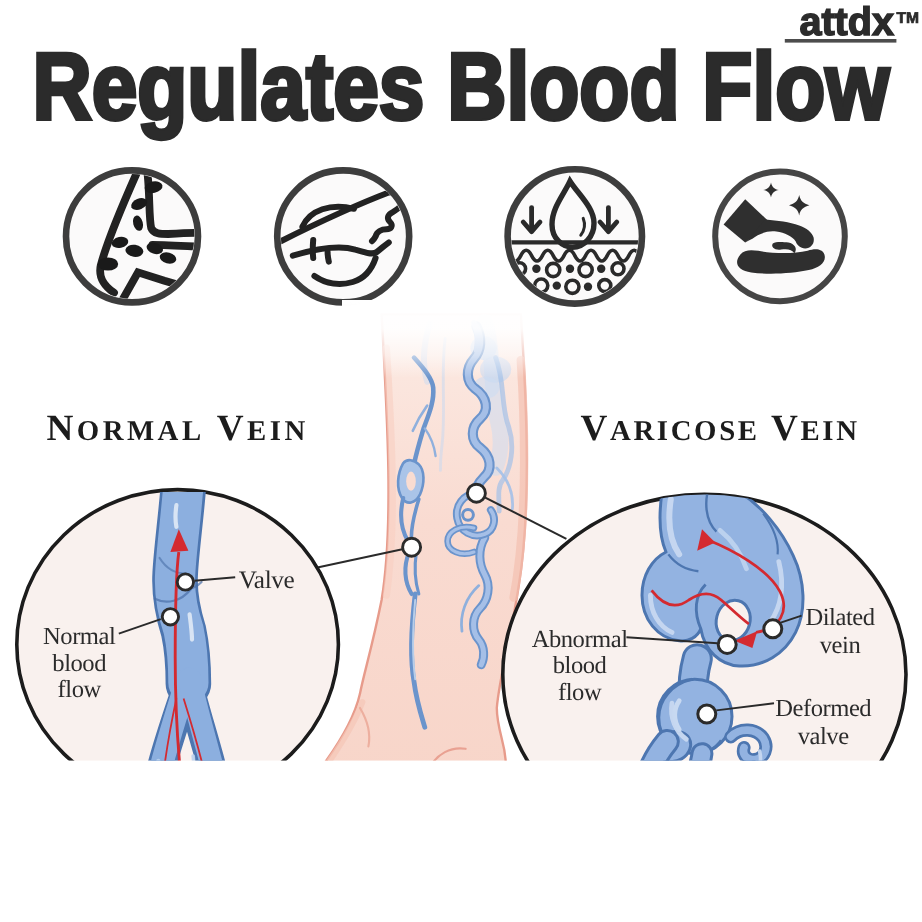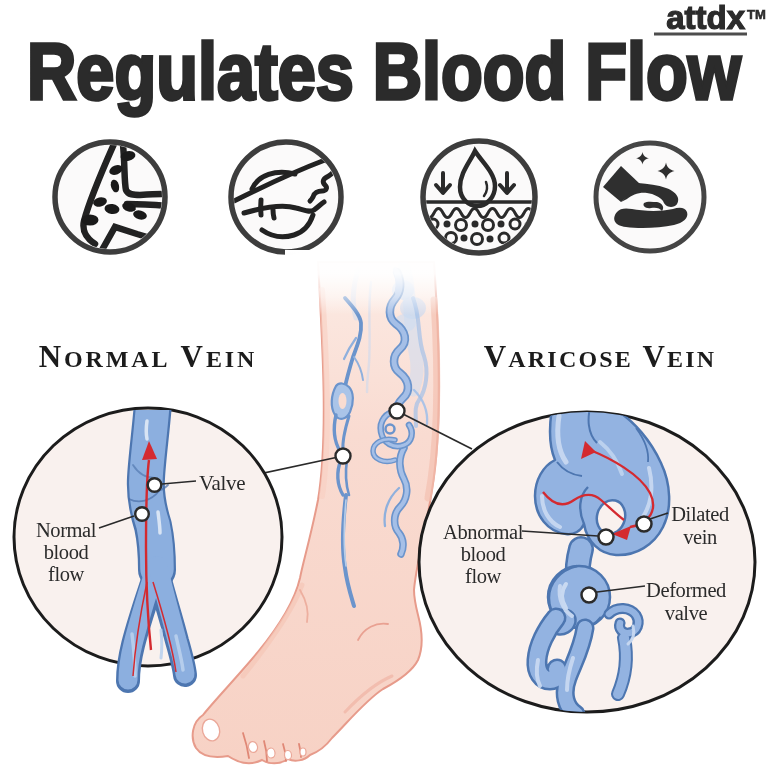--- a/index.html
+++ b/index.html
@@ -1,16 +1,16 @@
 <!DOCTYPE html>
 <html><head>
 <meta charset="utf-8">
 <style>
   html,body{margin:0;padding:0;background:#ffffff;}
-  #page{width:768px;height:768px;position:relative;overflow:hidden;background:#fff;}
+  #page{width:768px;height:634px;position:relative;overflow:hidden;background:#fff;}
   svg{display:block;}
   .serif{font-family:"Liberation Serif",serif;}
   .sans{font-family:"Liberation Sans",sans-serif;}
 </style>
 </head>
 <body>
 <div id="page">
 <svg width="768" height="768" viewBox="0 0 768 768">
 <defs>
   <linearGradient id="legGrad" x1="0" y1="260" x2="0" y2="760" gradientUnits="userSpaceOnUse">

